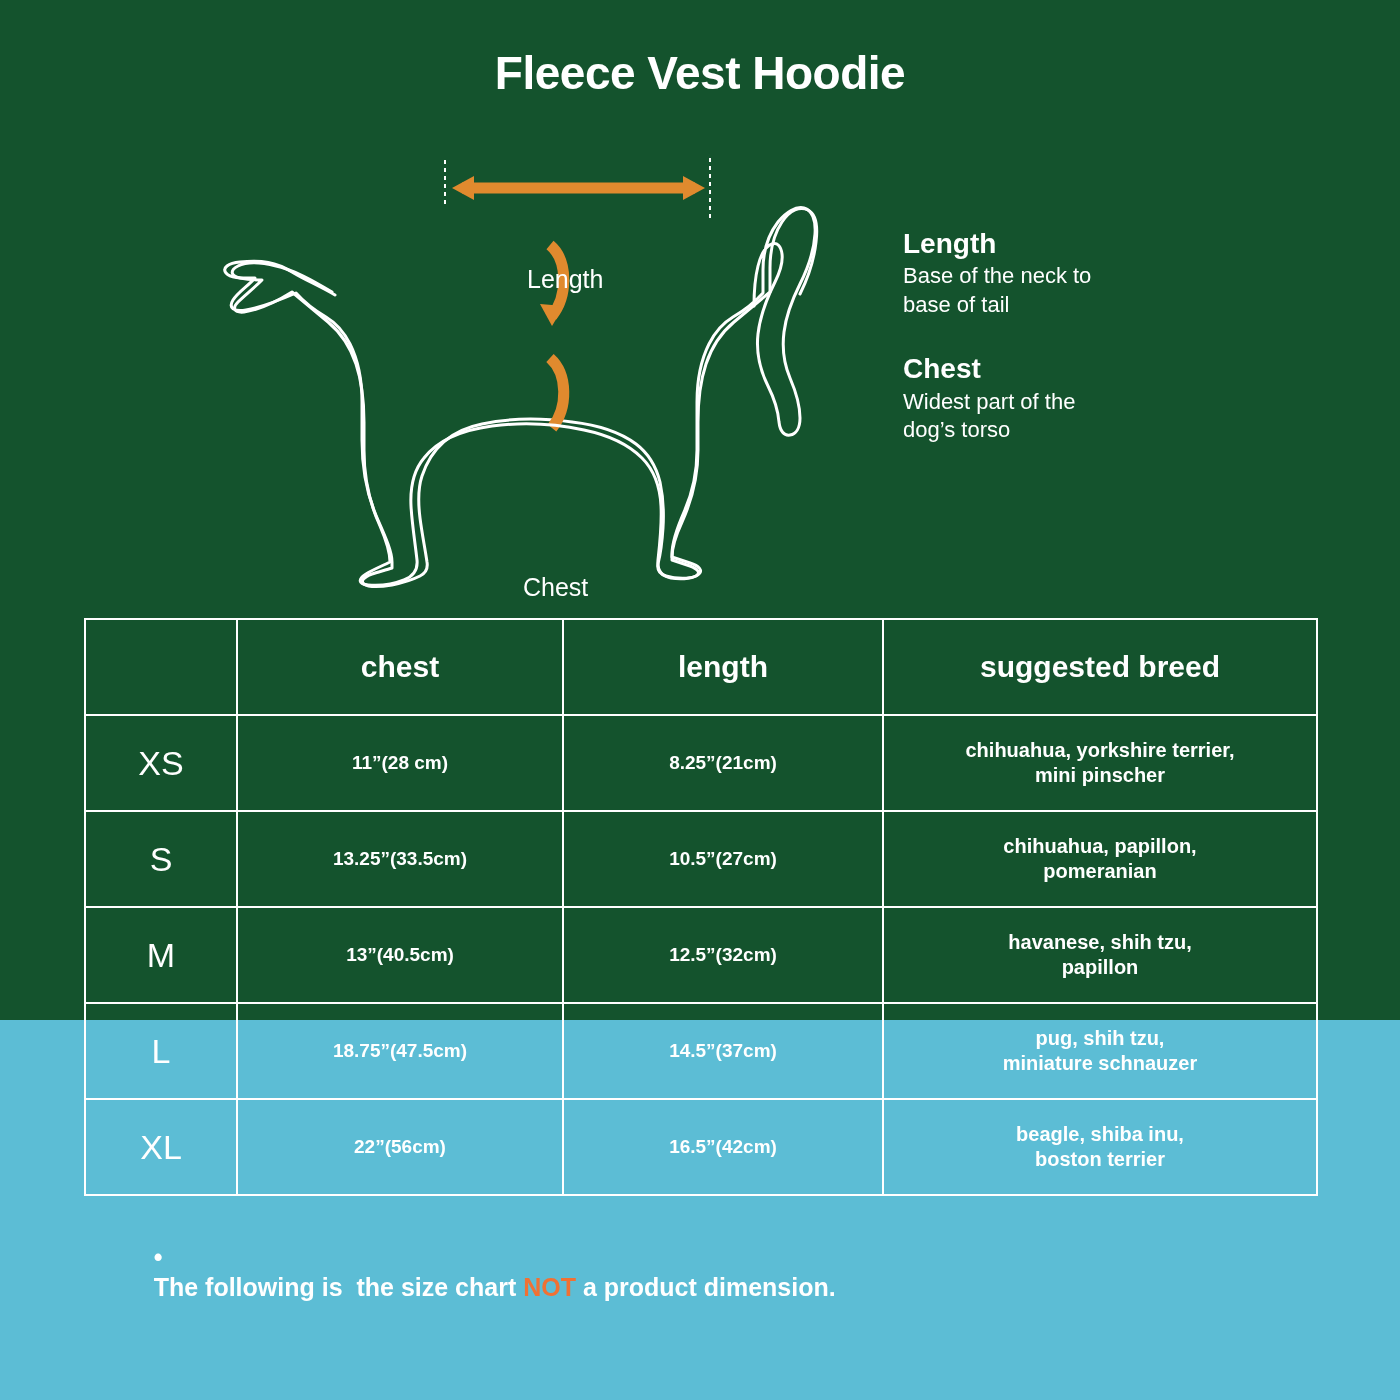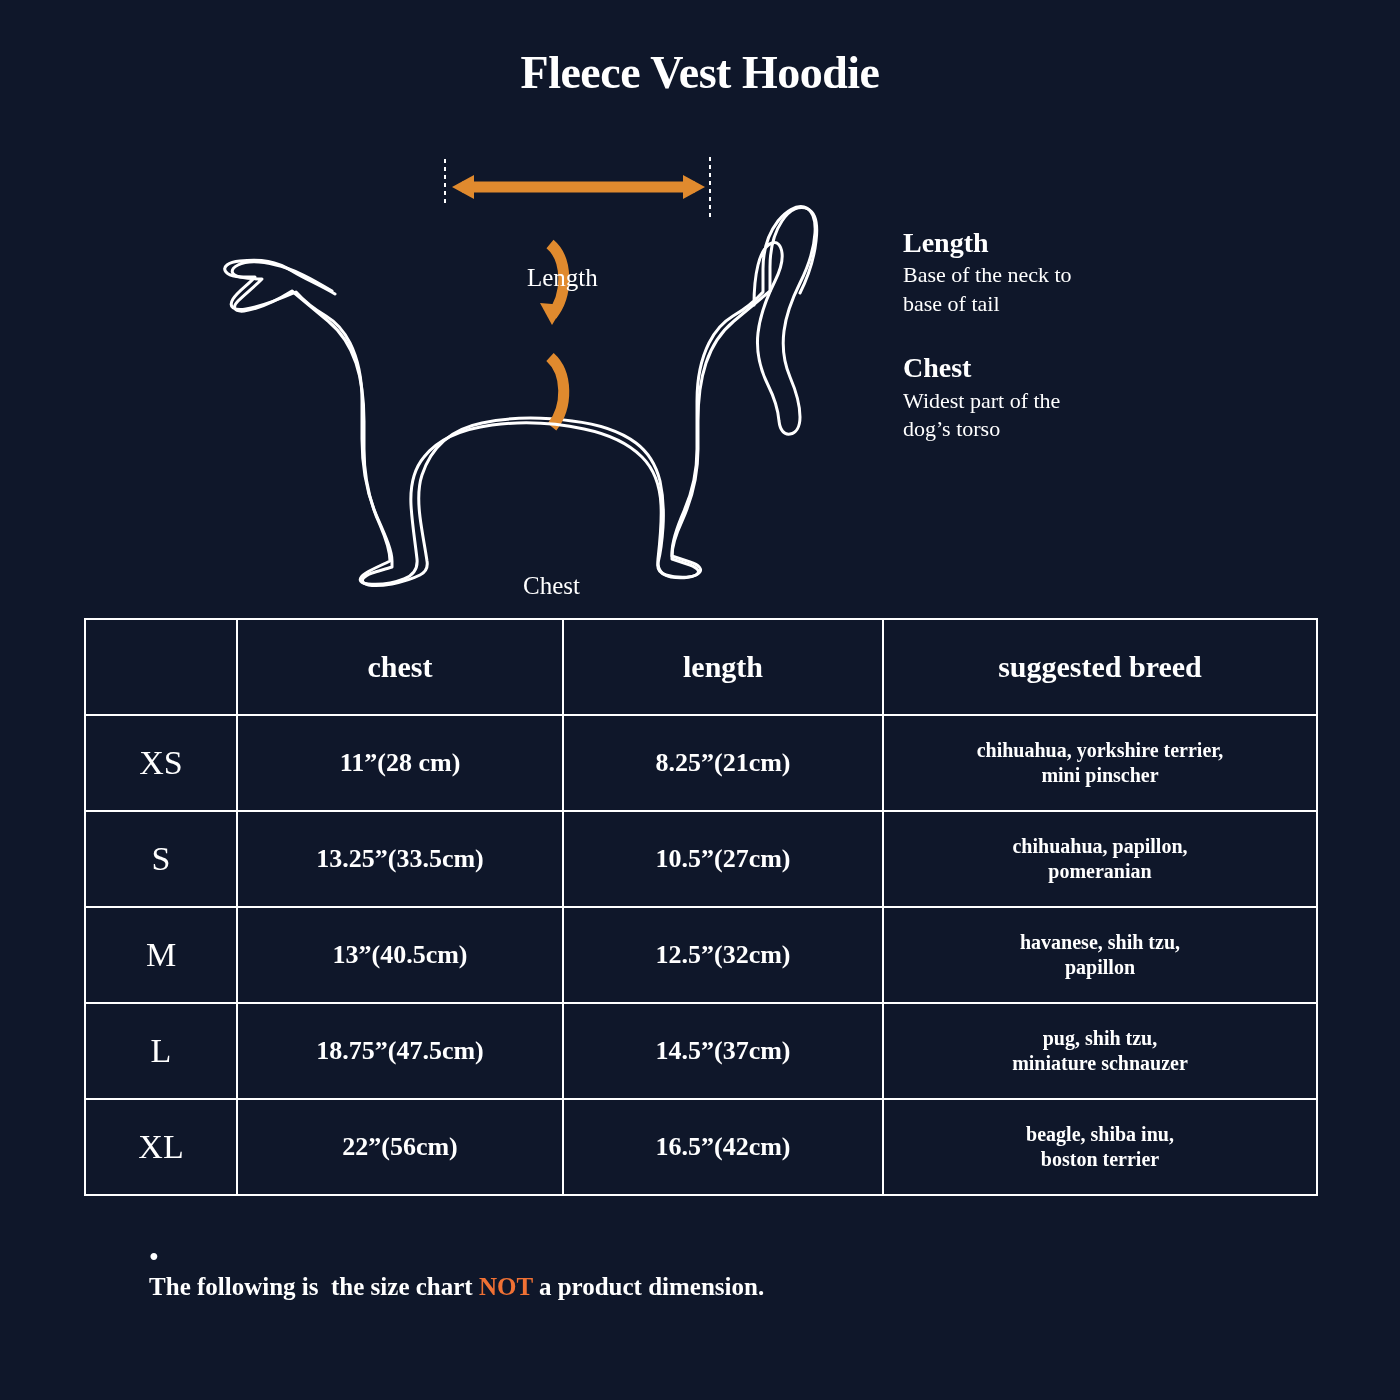--- a/index.html
+++ b/index.html
@@ -7,23 +7,22 @@
     width: 1400px;
     height: 1400px;
     background: #5cbdd5;
     font-family: "Liberation Sans", sans-serif;
     color: #ffffff;
     overflow: hidden;
   }
   .page {
     position: relative;
     width: 1400px;
-    height: 1400px;
-    background: #0f172a;
-    font-family: Liberation Serif, serif;
+    height: 1020px;
+    background: #14532d;
   }
 
   
   .title {
     text-align: center;
     font-size: 46px;
     font-weight: bold;
     letter-spacing: -0.5px;
     padding-top: 46px;
     color: #ffffff;
@@ -108,21 +107,21 @@
   .col-size { width: 152px; }
   .col-chest { width: 326px; }
   .col-length { width: 320px; }
   .col-breed { width: 434px; }
 
   td.size-cell {
     font-size: 34px;
     font-weight: normal;
   }
   td.val-cell {
-    font-size: 26px;
+    font-size: 19px;
     font-weight: bold;
   }
   td.breed-cell {
     font-size: 20px;
     font-weight: bold;
     line-height: 1.25;
   }
 
   
   .notes {

